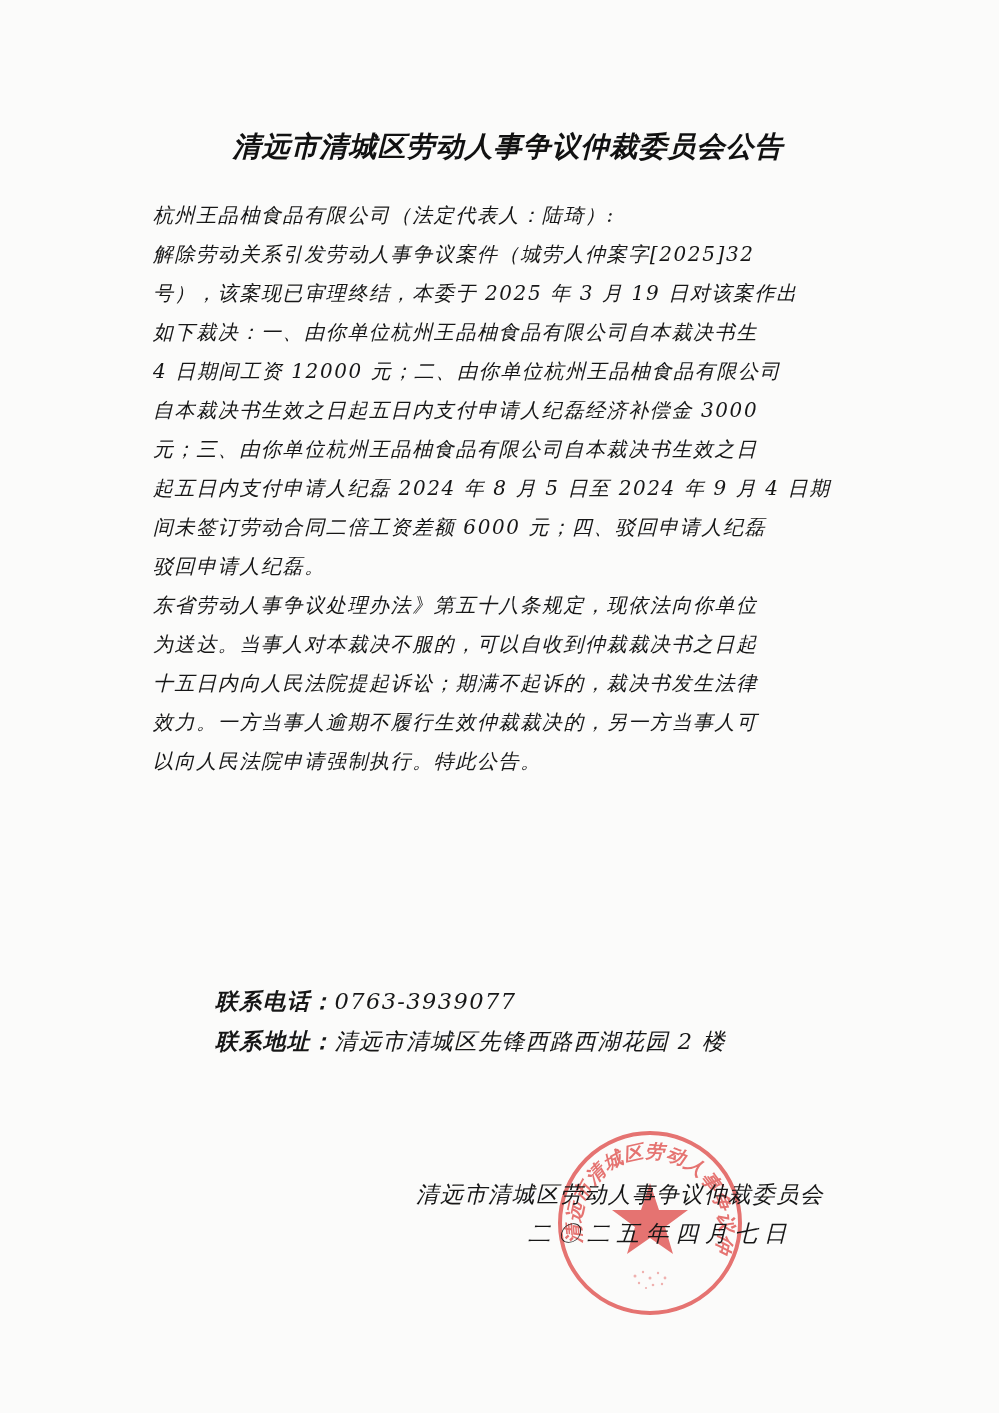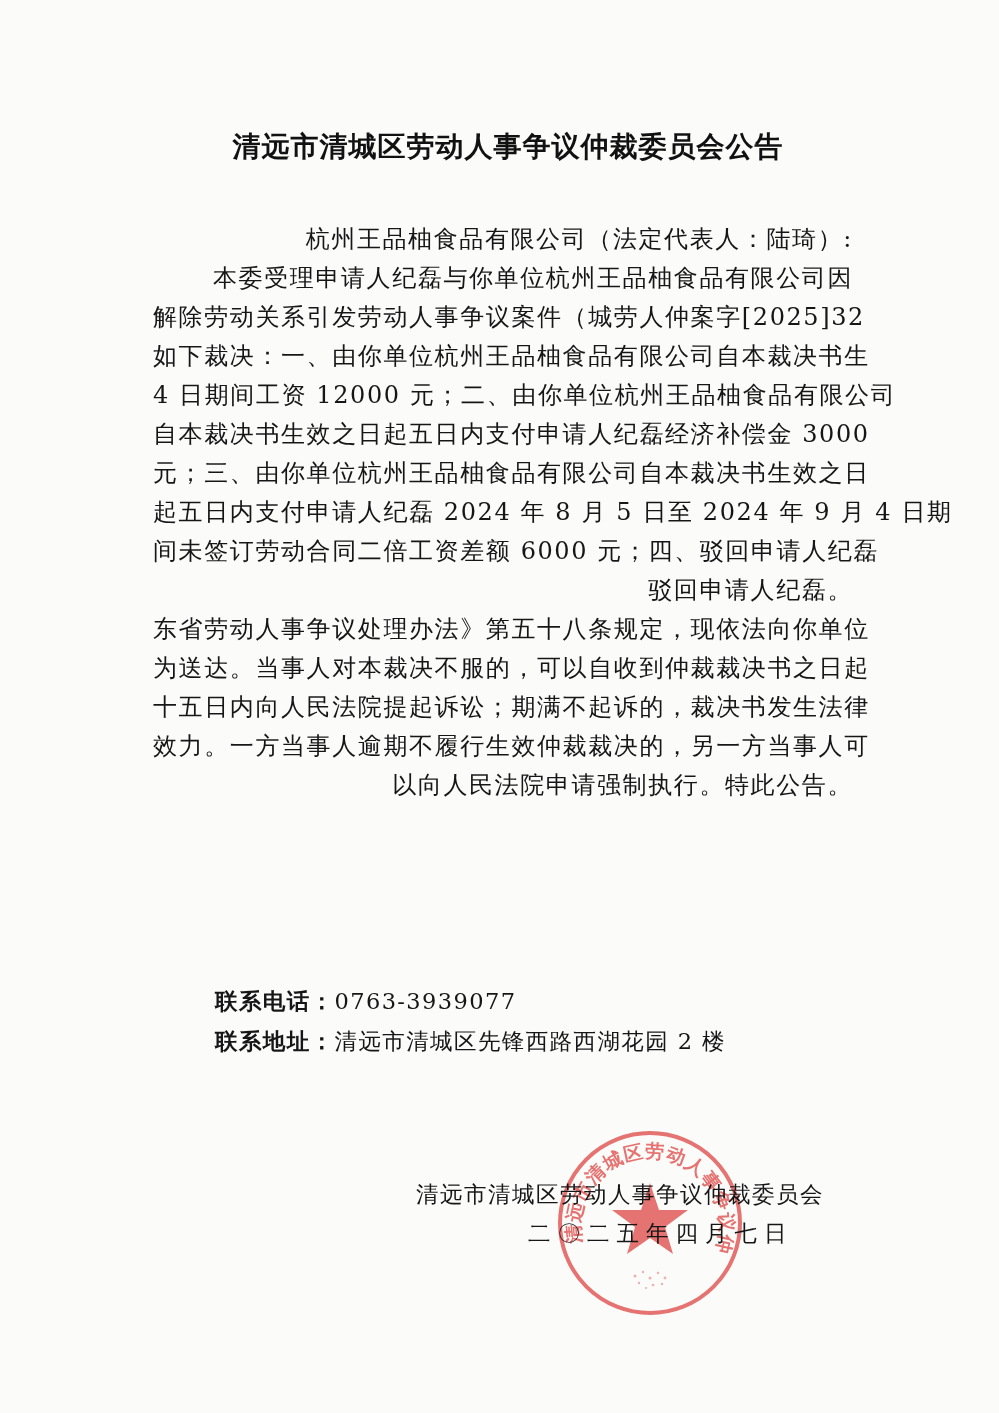--- a/index.html
+++ b/index.html
@@ -3,29 +3,29 @@
   <meta charset="utf-8">
   <style>
     html, body { margin: 0; padding: 0; }
     body {
       width: 999px; height: 1413px; overflow: hidden;
       background: #fbfbfa;
       font-family: "DejaVu Serif", "Liberation Serif", serif;
       color: #161616;
       position: relative;
     }
-    .page { position: absolute; left: 0; top: 0; width: 978px; height: 1413px; }
+    .page { position: absolute; left: 0; top: 0; width: 978px; height: 1413px; font-style: italic; }
     .title {
       position: absolute; left: 0; top: 128px; width: 1016px; text-align: center;
       font-family: "DejaVu Sans", "Liberation Sans", sans-serif;
       font-weight: bold; font-size: 28px; letter-spacing: 1px; color: #111;
     }
     .body-block {
-      position: absolute; left: 153px; top: 220px; width: 700px;
-      font-size: 24px; line-height: 39px; letter-spacing: 1.6px; text-align: right;
+      position: absolute; left: 153px; top: 196px; width: 700px;
+      font-size: 20px; line-height: 39px; letter-spacing: 1.6px;
     }
     .line { white-space: nowrap; height: 39px; }
     .indent { padding-left: 46px; }
     .contact {
       position: absolute; left: 203px; top: 981px;
       font-size: 22.5px; line-height: 40px; letter-spacing: 1.4px;
     }
     .contact .label { font-family: "DejaVu Sans", "Liberation Sans", sans-serif; font-weight: bold; margin-left: 12px; }
     .signature {
       position: absolute; left: 416px; top: 1175px; width: 430px;
@@ -42,22 +42,22 @@
 <body>
 
 <div class="page">
 
   <div class="title">清远市清城区劳动人事争议仲裁委员会公告</div>
 
   <div class="body-block">
     <div class="line">杭州王品柚食品有限公司（法定代表人：陆琦）:</div>
 
     <div>
-      <div class="line indent">本委受理申请人纪磊与你单位杭州王品柚食品有限公司因</div>
       <div class="line">解除劳动关系引发劳动人事争议案件（城劳人仲案字[2025]32</div>
+      <div class="line">号），该案现已审理终结，本委于 2025 年 3 月 19 日对该案作出</div>
       <div class="line">如下裁决：一、由你单位杭州王品柚食品有限公司自本裁决书生</div>
       <div class="line">4 日期间工资 12000 元；二、由你单位杭州王品柚食品有限公司</div>
       <div class="line">自本裁决书生效之日起五日内支付申请人纪磊经济补偿金 3000</div>
       <div class="line">元；三、由你单位杭州王品柚食品有限公司自本裁决书生效之日</div>
       <div class="line">起五日内支付申请人纪磊 2024 年 8 月 5 日至 2024 年 9 月 4 日期</div>
       <div class="line">间未签订劳动合同二倍工资差额 6000 元；四、驳回申请人纪磊</div>
       <div class="line">驳回申请人纪磊。</div>
     </div>
 
     <div>

